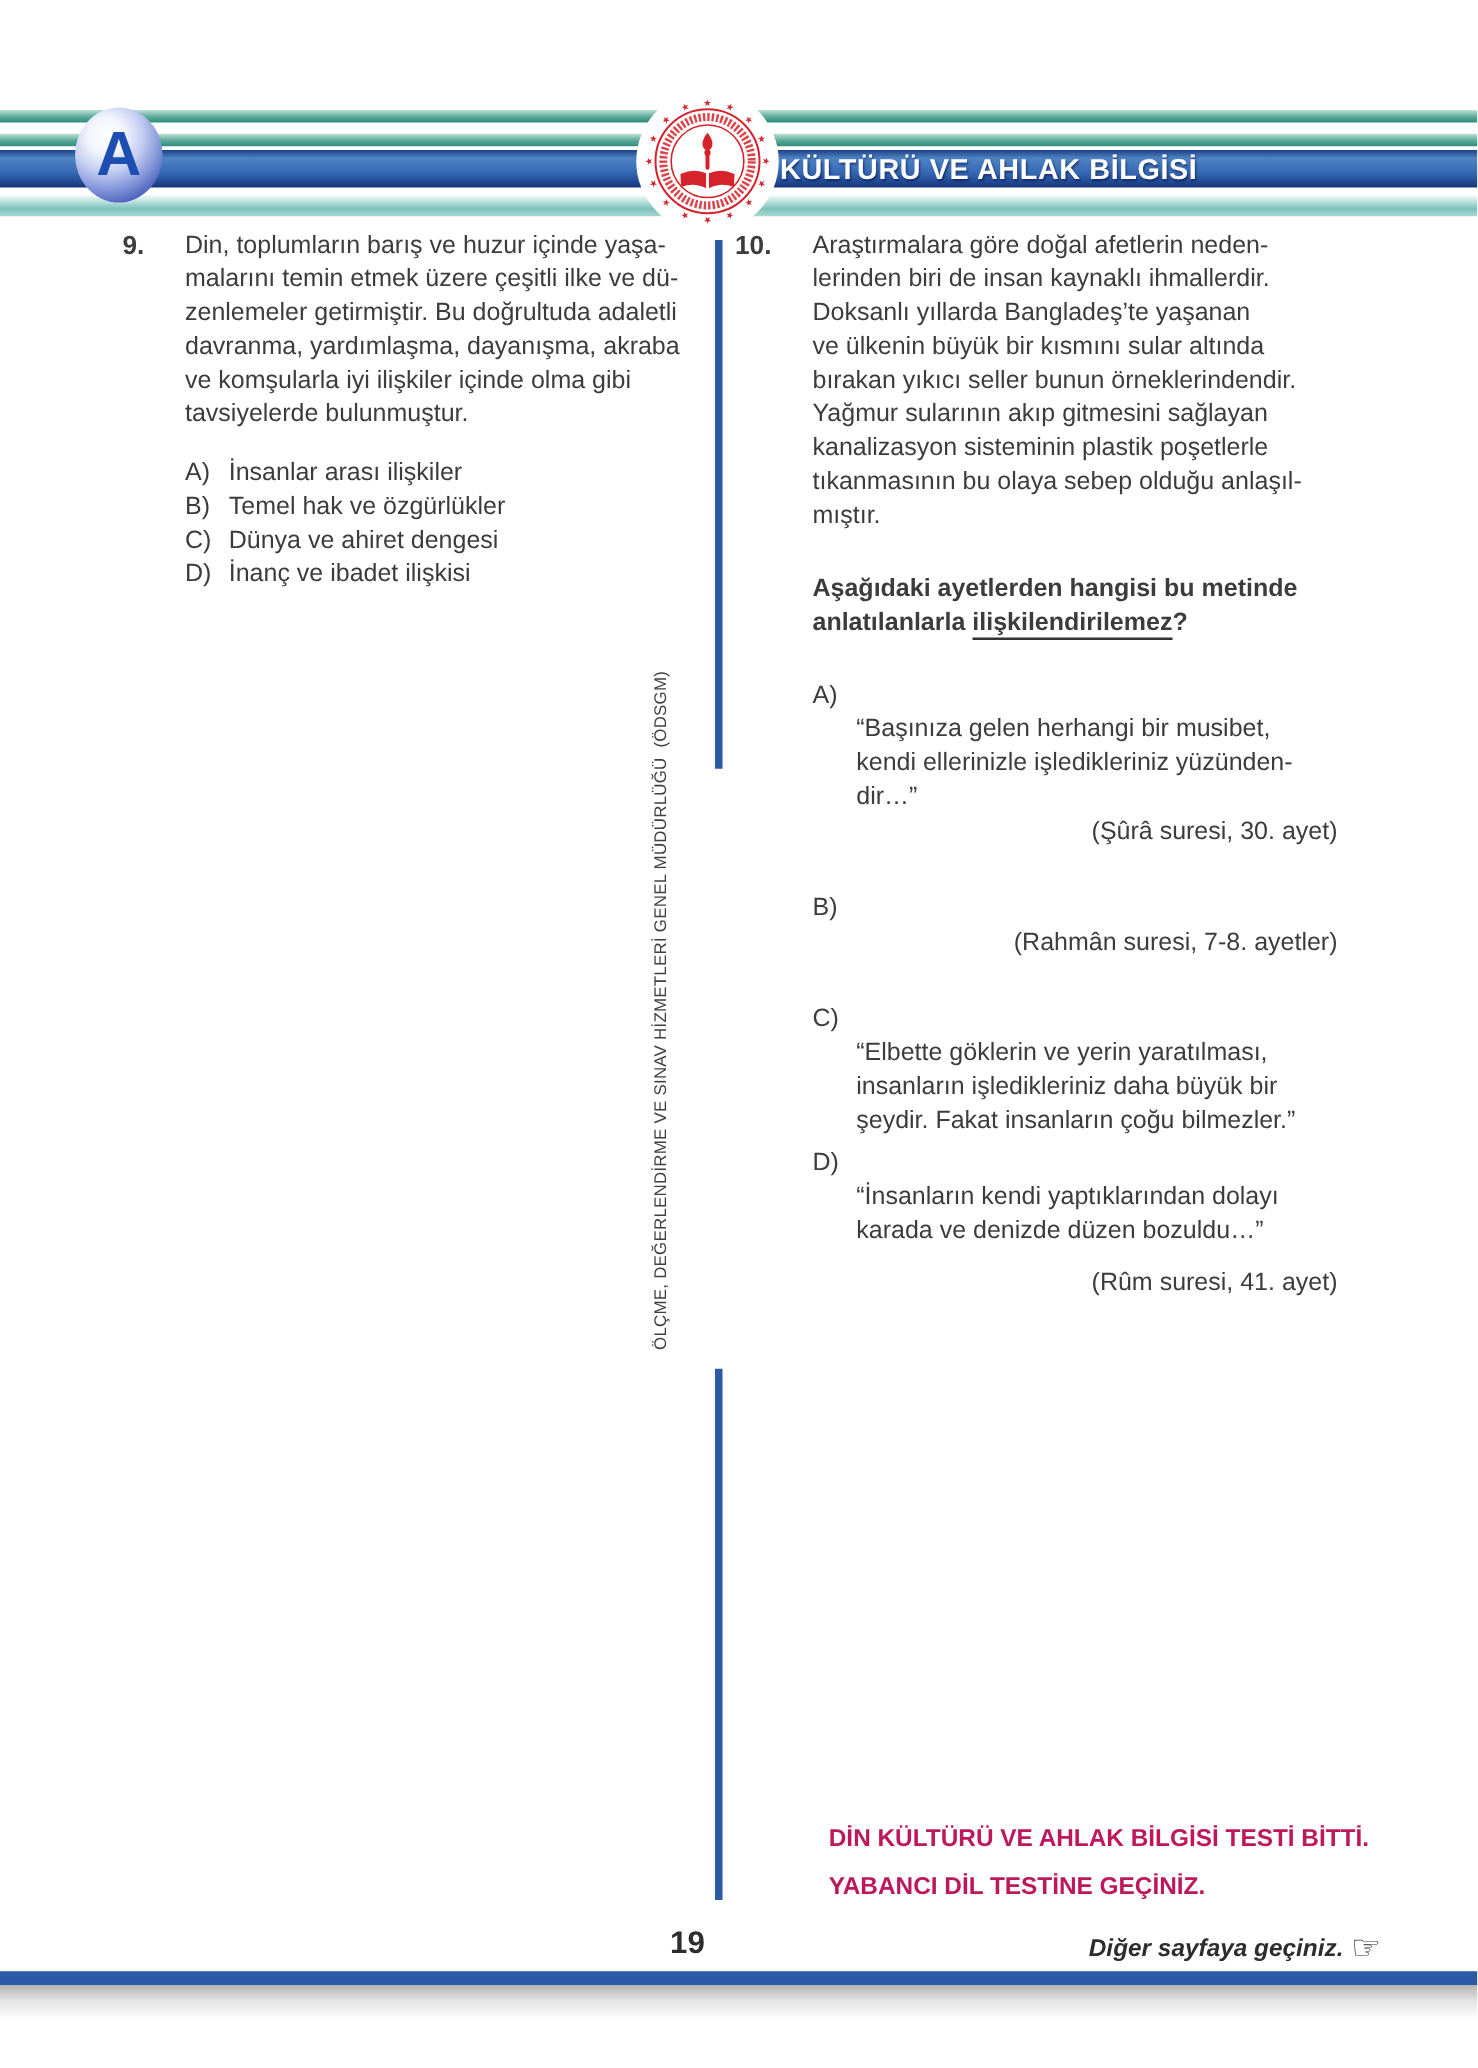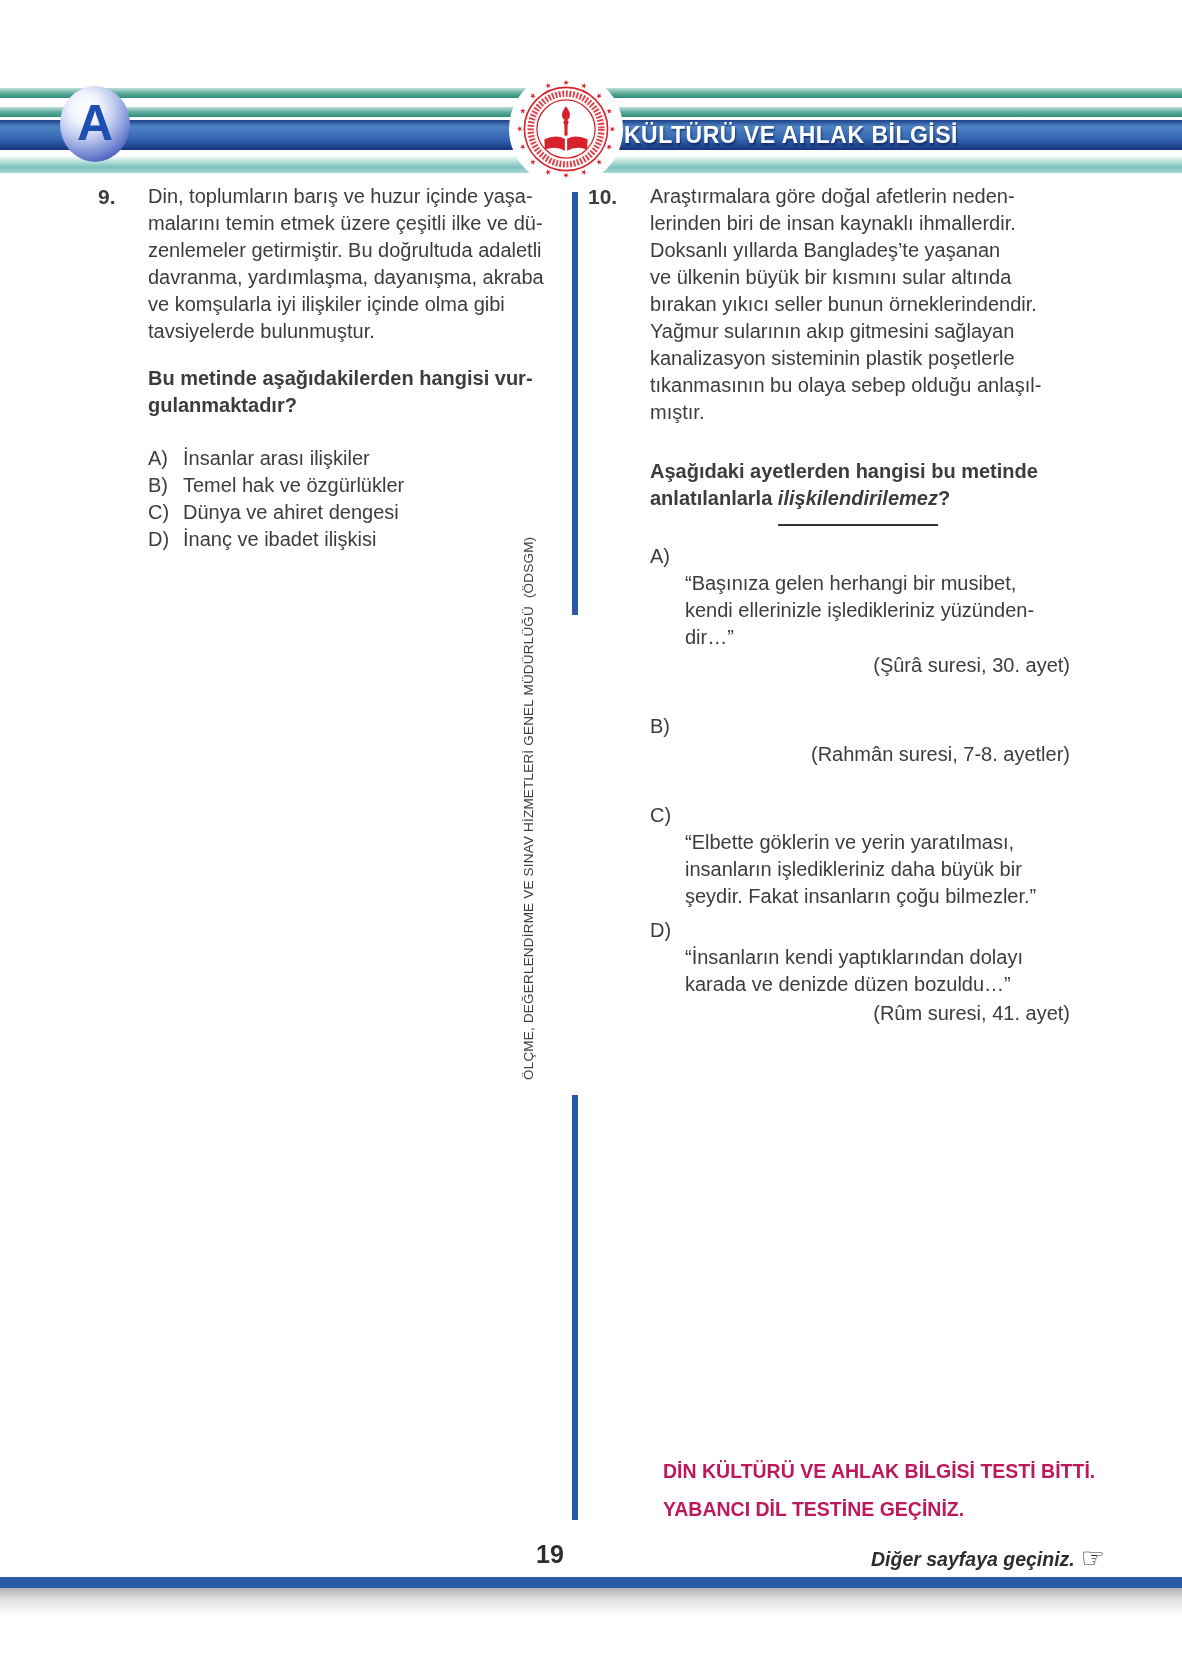--- a/index.html
+++ b/index.html
@@ -34,21 +34,21 @@
   .q-num{font-weight:bold;font-size:21px;flex:0 0 auto;}
   .q-left .q-num{width:50px;}
   .q-right .q-num{width:62px;}
   .q-content{flex:1 1 auto;}
   .q-body{white-space:pre-line;}
   .q-left .q-body{margin-bottom:20px;}
   .q-right .q-body{margin-bottom:32px;}
   .q-stem{font-weight:bold;white-space:pre-line;}
   .q-left .q-stem{margin-bottom:26px;}
   .q-right .q-stem{margin-bottom:31px;}
-  .u-word{border-bottom:2.5px solid #333;padding-bottom:15px;font-style:italic;}
+  .u-word{border-bottom:2.5px solid #333;padding-bottom:1px;}
   .opt{display:flex;align-items:flex-start;}
   .opt-label{flex:0 0 35px;}
   .opt-text{flex:1 1 auto;white-space:pre-line;}
   .q-right .opt{margin-bottom:7px;}
   .cite{text-align:right;margin-top:1px;}
   
   .vline{position:absolute;left:572px;width:6px;background:#2b5aa7;}
   .vline-1{top:192px;height:423px;}
   .vline-2{top:1095px;height:425px;}
   .vtext{
@@ -121,22 +121,20 @@
 
   <div class="question q-left">
     <div class="q-num">9.</div>
     <div class="q-content">
       <div class="q-body">Din, toplumların barış ve huzur içinde yaşa-
 malarını temin etmek üzere çeşitli ilke ve dü-
 zenlemeler getirmiştir. Bu doğrultuda adaletli
 davranma, yardımlaşma, dayanışma, akraba
 ve komşularla iyi ilişkiler içinde olma gibi
 tavsiyelerde bulunmuştur.</div>
-      <div class="q-stem">Bu metinde aşağıdakilerden hangisi vur-
-gulanmaktadır?</div>
       <div class="opt">
         <span class="opt-label">A)</span>
         <span class="opt-text">İnsanlar arası ilişkiler</span>
       </div>
       <div class="opt">
         <span class="opt-label">B)</span>
         <span class="opt-text">Temel hak ve özgürlükler</span>
       </div>
       <div class="opt">
         <span class="opt-label">C)</span>
@@ -185,21 +183,21 @@
           <span>“Elbette göklerin ve yerin yaratılması,
 insanların işledikleriniz daha büyük bir
 şeydir. Fakat insanların çoğu bilmezler.”</span>
         </span>
       </div>
       <div class="opt">
         <span class="opt-label">D)</span>
         <span class="opt-text">
           <span>“İnsanların kendi yaptıklarından dolayı
 karada ve denizde düzen bozuldu…”</span>
-          <span class="cite" style="display:block;margin-top:2px">(Rûm suresi, 41. ayet)</span>
+          <span class="cite" style="display:block;margin-top:15px">(Rûm suresi, 41. ayet)</span>
         </span>
       </div>
     </div>
   </div>
 
   <div class="vline vline-1"></div>
   <div class="vtext">ÖLÇME, DEĞERLENDİRME VE SINAV HİZMETLERİ GENEL MÜDÜRLÜĞÜ  (ÖDSGM)</div>
   <div class="vline vline-2"></div>
 
   <div class="end-note">DİN KÜLTÜRÜ VE AHLAK BİLGİSİ TESTİ BİTTİ.

